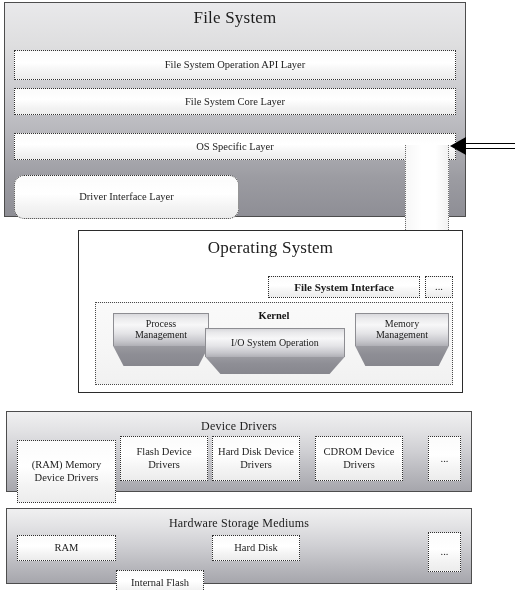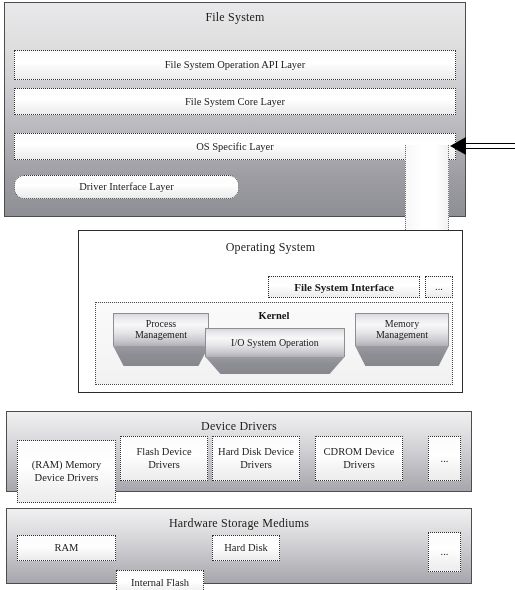--- a/index.html
+++ b/index.html
@@ -36,21 +36,21 @@
   }
   .grad-box.dd {
     background: linear-gradient(to bottom,
        #f0f0f1 0%, #e3e3e5 22%, #cfcfd3 50%, #b9b9be 76%, #a6a6ac 100%);
   }
 
   .box-title {
     position: absolute;
     left: 0; right: 0;
     text-align: center;
-    font-size: 12px;
+    font-size: 17px;
     line-height: 13px;
     letter-spacing: .2px;
     color: #1c1c1c;
   }
 
   
   .layer {
     position: absolute;
     box-sizing: border-box;
     border: 1px dotted #303030;
@@ -170,21 +170,21 @@
   </div>
 
   <div class="layer" style="left:14px; top:88px; width:442px; height:27px;">
     <span class="txt">File System Core Layer</span>
   </div>
 
   <div class="layer" style="left:14px; top:133px; width:442px; height:27px;">
     <span class="txt">OS Specific Layer</span>
   </div>
 
-  <div class="layer" style="left:14px; top:175px; width:225px; height:24px;border-radius:10px;">
+  <div class="layer" style="left:14px; top:175px; width:225px; height:44px;border-radius:10px;">
     <span class="txt">Driver Interface Layer</span>
   </div>
 
   <div class="overlay-rect" style="left:405px; top:145px; width:44px; height:105px;"></div>
 
   <div class="arrow-wrap" style="left:450px; top:137px; width:65px; height:20px;">
     <div class="arrow-head" style="top:0px; left:0px;"></div>
     <div class="arrow-shaft-a" style="left:15px; top:6px; width:50px;"></div>
     <div class="arrow-shaft-b" style="left:15px; top:11px; width:50px;"></div>
   </div>
@@ -275,21 +275,21 @@
   </div>
 
   <div class="layer" style="left:17px; top:535px; width:99px; height:26px;">
     <span class="txt">RAM</span>
   </div>
 
   <div class="layer" style="left:116px; top:535px; width:88px; height:26px;margin-top:35px;">
     <span class="txt">Internal Flash</span>
   </div>
 
-  <div class="layer" style="left:212px; top:535px; width:68px; height:26px;">
+  <div class="layer" style="left:212px; top:535px; width:88px; height:26px;">
     <span class="txt">Hard Disk</span>
   </div>
 
 
   <div class="layer" style="left:428px; top:532px; width:33px; height:40px;">
     <span class="txt">...</span>
   </div>
 
 </div>
 

